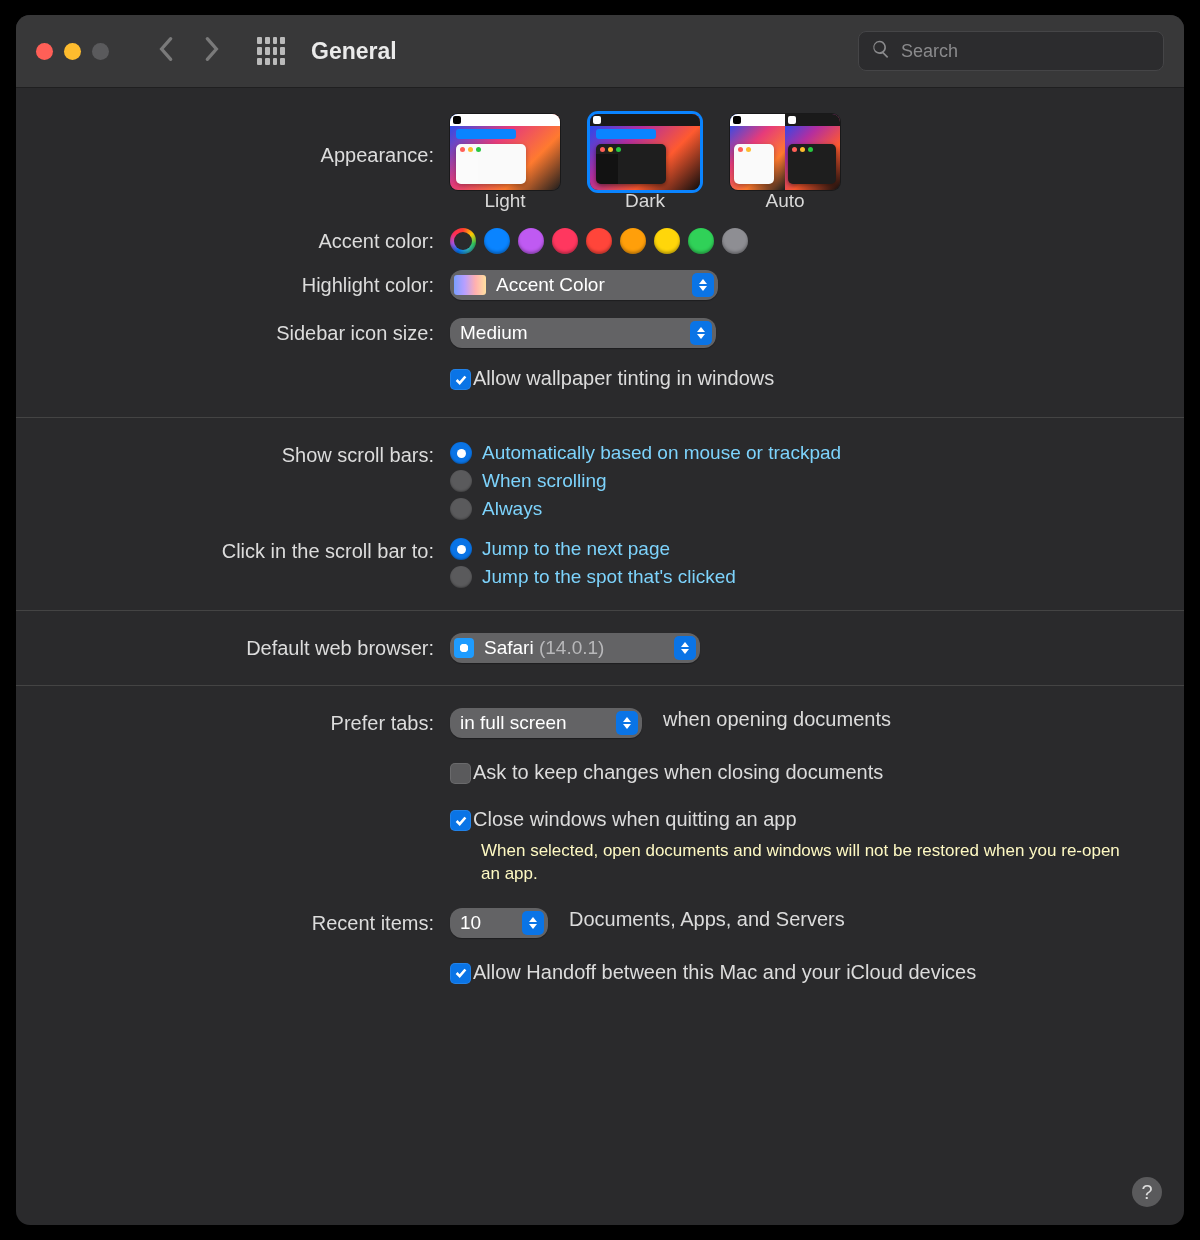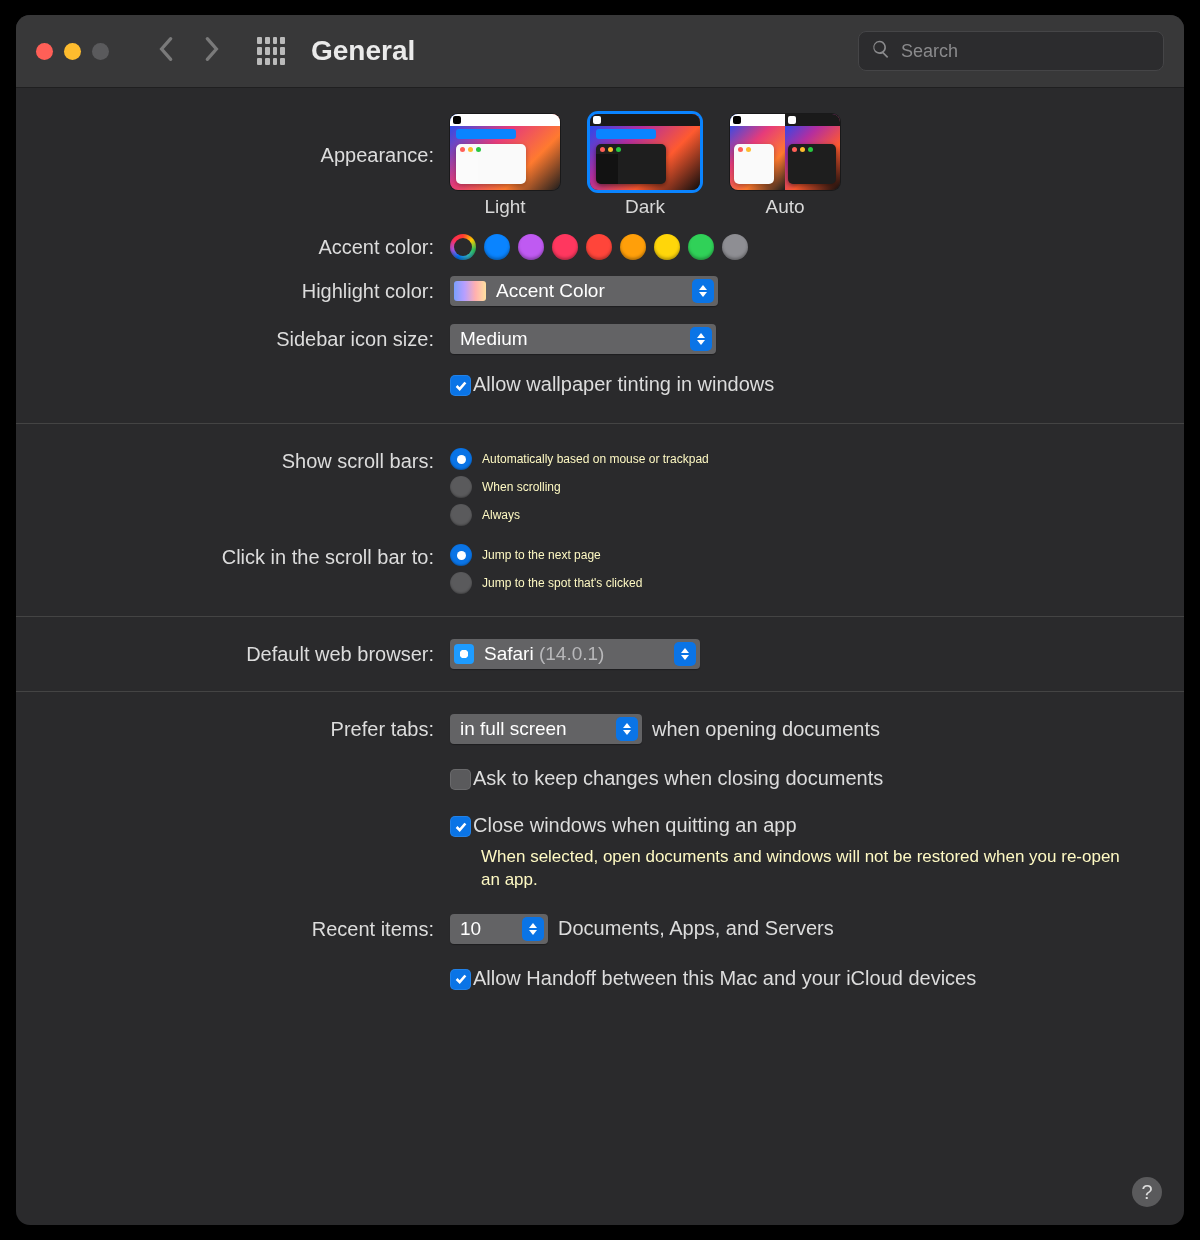--- a/index.html
+++ b/index.html
@@ -26,47 +26,47 @@
   .traffic{display:flex;gap:11px;margin-right:20px}
   .tl{width:17px;height:17px;border-radius:50%;}
   .tl.close{background:#ff5f57}
   .tl.min{background:#febc2e}
   .tl.zoom{background:#5a5a5c}
   .nav-arrows{display:flex;gap:30px;margin-left:10px}
   .nav-arrows svg{width:17px;height:26px;opacity:.5}
   .grid-icon{margin-left:18px;opacity:.9}
   .grid-icon div{width:28px;height:28px;display:grid;grid-template-columns:repeat(4,1fr);grid-template-rows:repeat(3,1fr);gap:3px}
   .grid-icon span{background:#c9c9c9;border-radius:1px}
-  .title{font-size:28px;font-weight:600;color:#eaeaea;margin-left:8px}
+  .title{font-size:23px;font-weight:600;color:#eaeaea;margin-left:8px}
   .spacer{flex:1}
   .search{
     width:280px;height:38px;background:#2c2c2e;border-radius:8px;
     display:flex;align-items:center;padding:0 12px;gap:8px;
     border:1px solid #454547;
   }
   .search svg{width:20px;height:20px;fill:#8a8a8c}
   .search input{
     flex:1;background:transparent;border:0;outline:0;color:#ddd;font-size:18px;
   }
   .search input::placeholder{color:#8a8a8c}
 
   
   .content{padding:22px 0 0 0}
   .row{display:flex;align-items:flex-start;padding:4px 40px}
   .row>.label{
     width:378px;text-align:right;padding-right:16px;padding-top:4px;
     font-size:20px;color:#dcdcdc;white-space:nowrap;flex-shrink:0;
   }
   .row>.value{flex:1;display:flex;flex-direction:column;gap:2px}
-  .inline{display:flex;align-items:center;gap:10px;flex-wrap:wrap}
+  .inline{display:flex;gap:21px;flex-wrap:wrap}
   .divider{height:1px;background:#444;margin:18px 0}
 
   
   .app-tiles{display:flex;gap:30px}
-  .tile{display:flex;flex-direction:column;align-items:center;gap:6px;cursor:pointer}
+  .tile{display:flex;flex-direction:column;align-items:center;cursor:pointer}
   .tile-img{width:110px;height:76px;border-radius:8px;overflow:hidden;position:relative;box-shadow:0 0 0 1px rgba(0,0,0,.4)}
   .tile.selected .tile-img{box-shadow:0 0 0 3px #0a84ff}
   .tile-label{font-size:19px;color:#d8d8d8}
   .bg-light{background:linear-gradient(135deg,#0a4fff 0%,#e63b7a 40%,#ff7a2f 70%,#1e1e1e 100%)}
   .bg-dark{background:linear-gradient(135deg,#0a4fff 0%,#b42e9f 35%,#ff5a2f 65%,#0d0d0d 100%)}
   .bg-auto{display:flex}
   .bg-auto .half{width:50%;height:100%}
   .menubar{position:absolute;top:0;left:0;right:0;height:12px;background:#fff;display:flex;align-items:center}
   .menubar.dark{background:#1a1a1a}
   .menubar::before{content:"";width:8px;height:8px;background:#000;border-radius:2px;margin-left:3px}
@@ -85,21 +85,21 @@
   .swatch{width:26px;height:26px;border-radius:50%;cursor:pointer;box-shadow:inset 0 -2px 3px rgba(0,0,0,.3)}
   .swatch.multi{background:conic-gradient(#ff3b30,#ffcc00,#34c759,#30b0c7,#007aff,#af52de,#ff2d55,#ff3b30);position:relative}
   .swatch.multi::after{content:"";position:absolute;inset:4px;border-radius:50%;background:#2a2a2c}
   .swatch.multi::before{content:"";position:absolute;left:50%;top:50%;width:8px;height:8px;margin:-4px;border-radius:50%;background:#0a84ff}
   .sw-blue{background:#0a84ff}.sw-purple{background:#bf5af2}.sw-pink{background:#ff375f}
   .sw-red{background:#ff453a}.sw-orange{background:#ff9f0a}.sw-yellow{background:#ffd60a}
   .sw-green{background:#30d158}.sw-gray{background:#8e8e93}
 
   
   .dropdown{
-    background:#636365;border-radius:4px;height:30px;
+    background:#636365;border-radius:12px;height:30px;
     display:flex;align-items:center;padding:0 4px 0 10px;gap:8px;
     font-size:19px;color:#fff;position:relative;cursor:pointer;
     box-shadow:0 1px 1px rgba(0,0,0,.3);
   }
   .dropdown.hl{padding-left:4px}
   .dropdown .dd-text{flex:1;white-space:nowrap}
   .dropdown .dd-caret{
     width:22px;height:24px;background:#0a74e6;border-radius:5px;
     display:flex;flex-direction:column;align-items:center;justify-content:center;gap:2px;
   }
@@ -125,21 +125,21 @@
 
   
   .radio-group{display:flex;flex-direction:column;gap:6px;padding-top:2px}
   .radio{display:flex;align-items:center;gap:10px;cursor:pointer}
   .rb{
     width:22px;height:22px;border-radius:50%;background:#5a5a5c;
     box-shadow:inset 0 -1px 2px rgba(0,0,0,.3);flex-shrink:0;
   }
   .rb.checked{background:#0a74e6;display:flex;align-items:center;justify-content:center}
   .rb.checked::after{content:"";width:9px;height:9px;border-radius:50%;background:#fff}
-  .rb-label{font-size:12px;color:#fef9c3}
+  .rb-label{font-size:19px;color:#7dd3fc}
 
   .trailing{font-size:20px;color:#dcdcdc}
 
   .help{
     position:absolute;bottom:18px;right:22px;width:30px;height:30px;border-radius:50%;
     background:#5a5a5c;display:flex;align-items:center;justify-content:center;
     font-size:20px;color:#ddd;cursor:pointer;
   }
 </style>
 </head>

